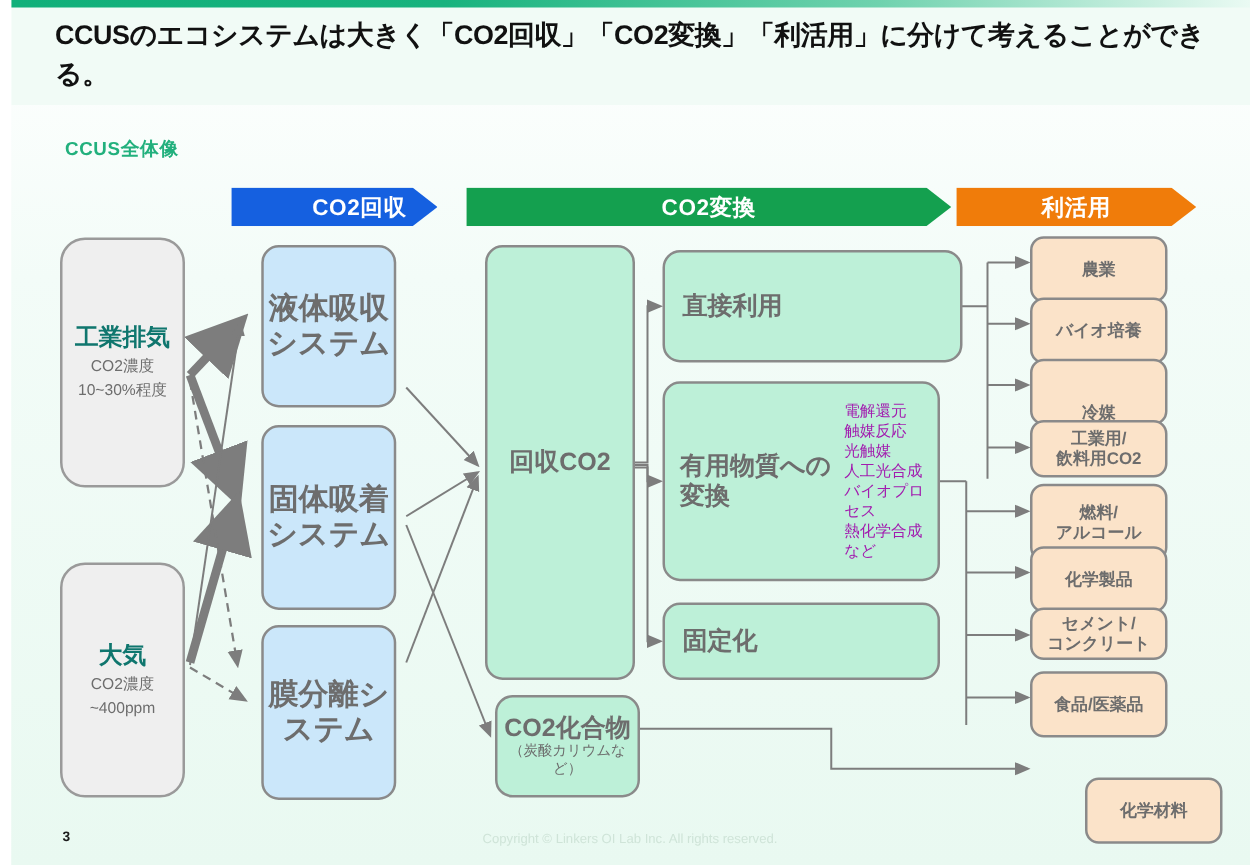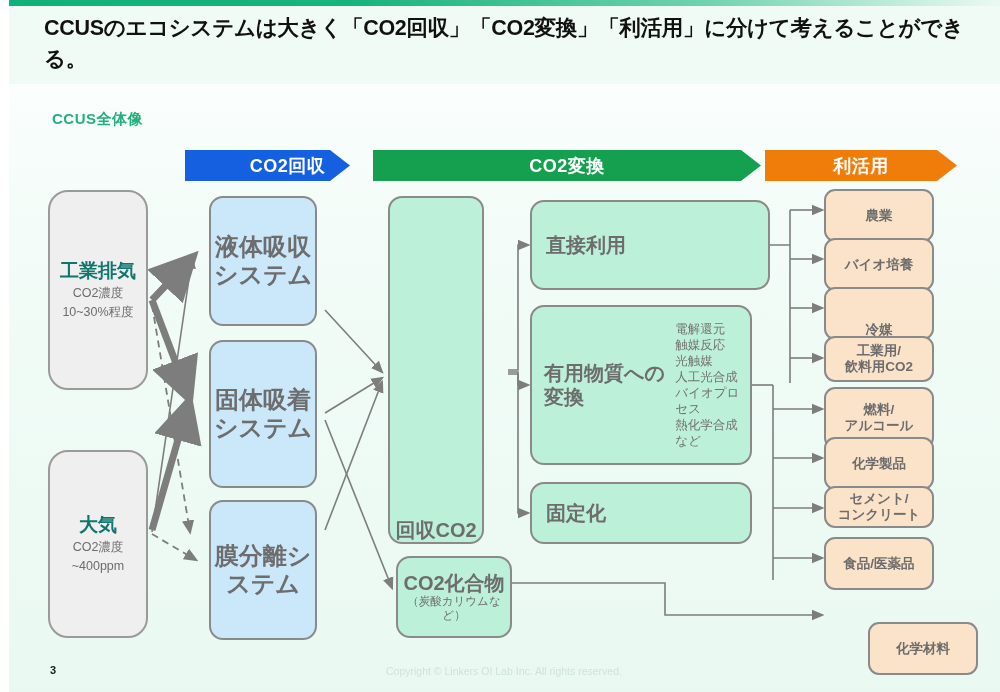--- a/index.html
+++ b/index.html
@@ -97,21 +97,21 @@
   
   .use {
     width: 110px; height: 53px; border-radius: 11px;
     background: #fbe3c9; border-color: #8a8a8a;
   }
   .use .ttl { font-size: 13.5px; color: #6d6d6d; font-weight: bold; line-height: 1.18; }
 
   
   .conv-row { display: flex; align-items: center; justify-content: center; width: 100%; height: 100%; }
   .conv-row .lbl { font-size: 20px; font-weight: bold; color: #6d6d6d; line-height: 1.2; text-align: left; padding-left: 12px; }
-  .conv-row .lst { font-size: 12.5px; color: #737373; line-height: 1.28; text-align: left; padding-left: 8px; padding-right: 6px; }
+  .conv-row .lst { font-size: 12.5px; color: #a21caf; line-height: 1.28; text-align: left; padding-left: 8px; padding-right: 6px; }
 
   
   #wires { position: absolute; left: 0; top: 0; width: 1000px; height: 692px; z-index: 5; }
 
   
   .pagenum {
     position: absolute; left: 50px; top: 664px;
     font-size: 11px; font-weight: bold; color: #1c1c1c;
   }
   .copyright {
@@ -231,21 +231,21 @@
   <div class="node cap" style="left:209px; top:196px; height:130px;">
     <span class="ttl">液体吸収システム</span>
   </div>
   <div class="node cap" style="left:209px; top:340px; height:148px;">
     <span class="ttl">固体吸着システム</span>
   </div>
   <div class="node cap" style="left:209px; top:500px; height:140px;">
     <span class="ttl">膜分離システム</span>
   </div>
 
-  <div class="node grn" style="left:388px; top:196px; width:96px; height:348px;justify-content:flex-end;">
+  <div class="node grn" style="left:388px; top:196px; width:120px; height:348px;">
     <span class="ttl">回収CO2</span>
   </div>
 
   <div class="node grn" style="left:396px; top:556px; width:116px; height:82px;">
     <span class="ttl">CO2化合物</span>
     <span class="sub">（炭酸カリウムなど）</span>
   </div>
 
   <div class="node grn" style="left:530px; top:200px; width:240px; height:90px; align-items:flex-start; justify-content:center;">
     <span class="ttl" style="padding-left:14px;">直接利用</span>

